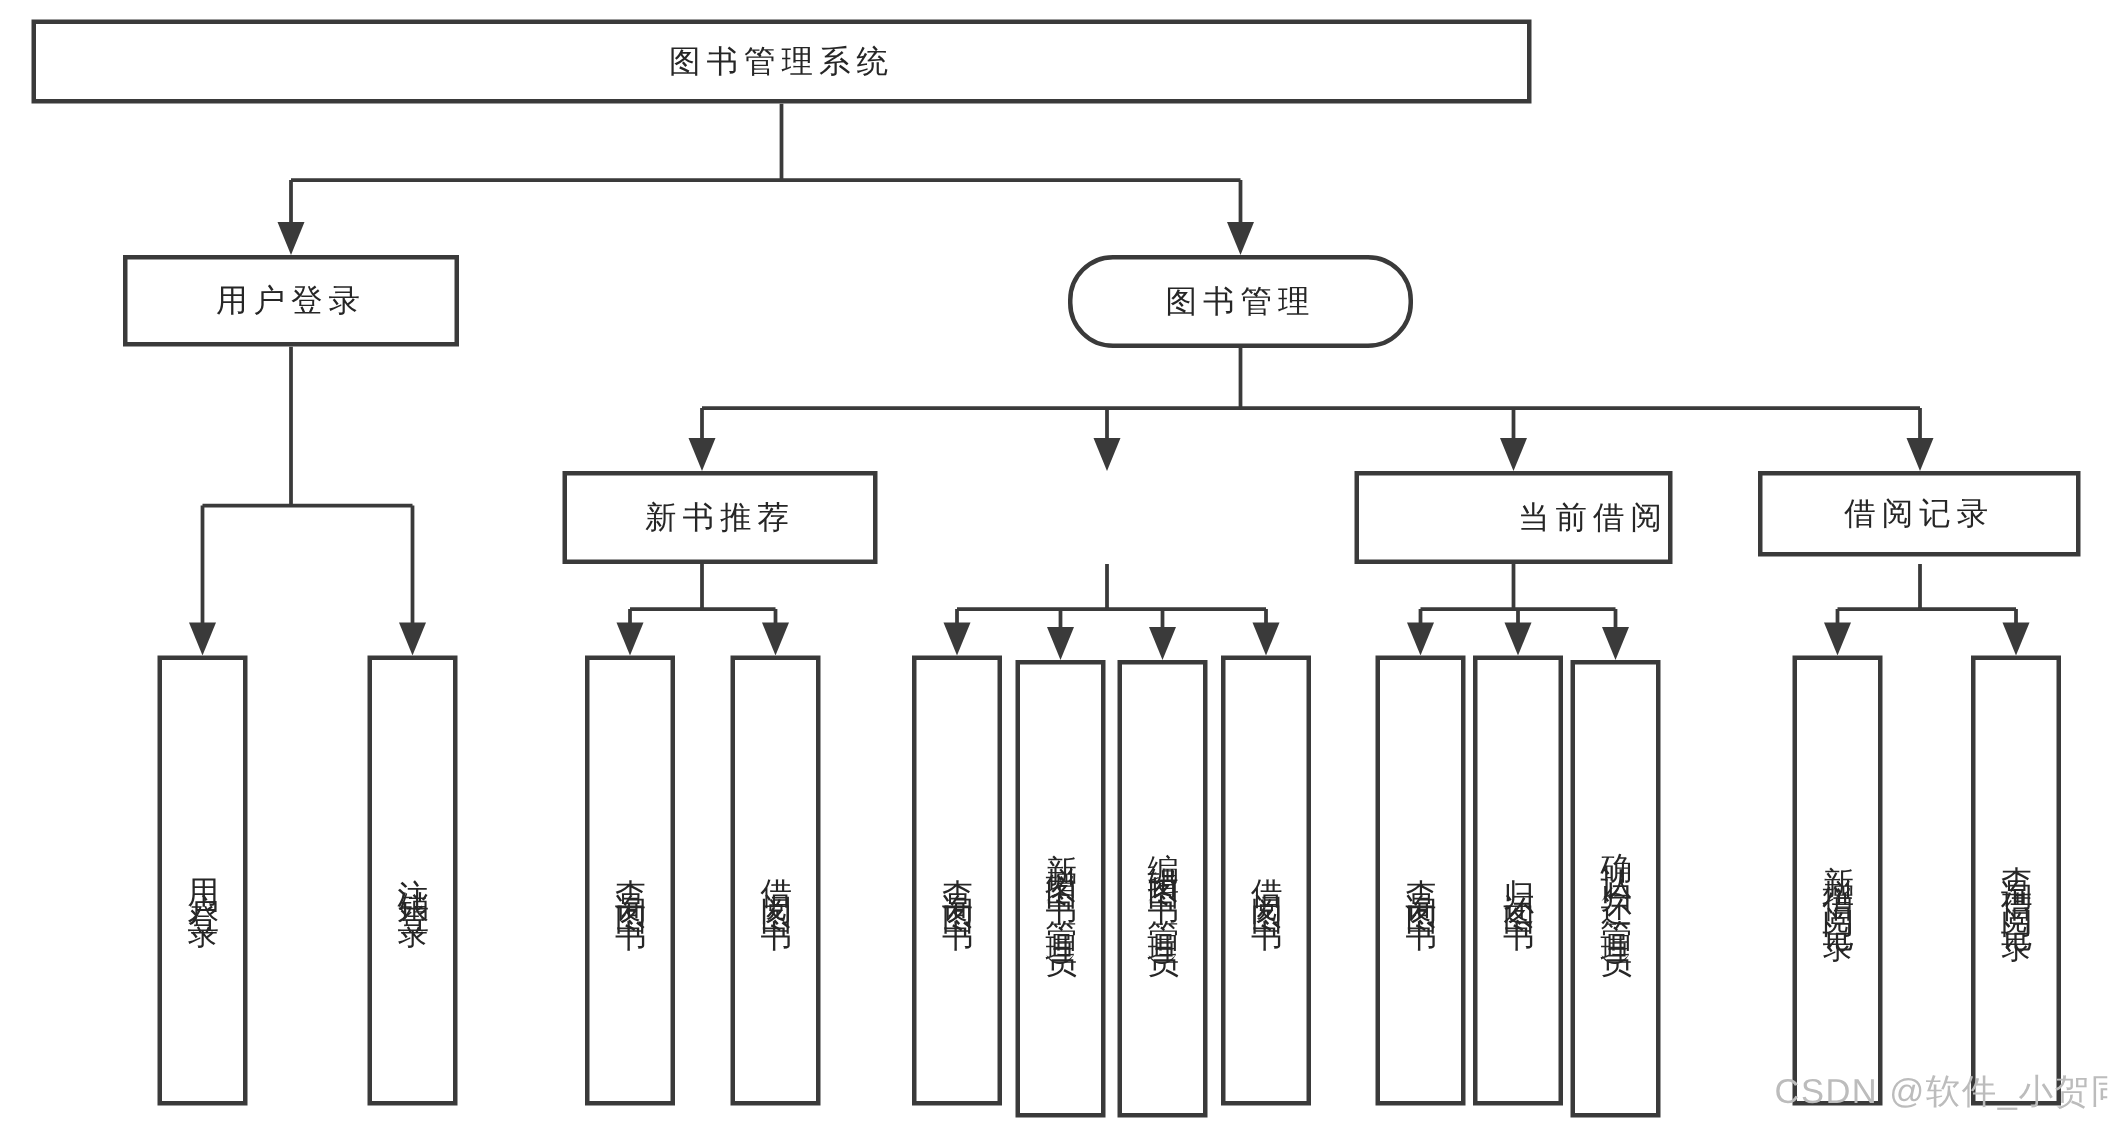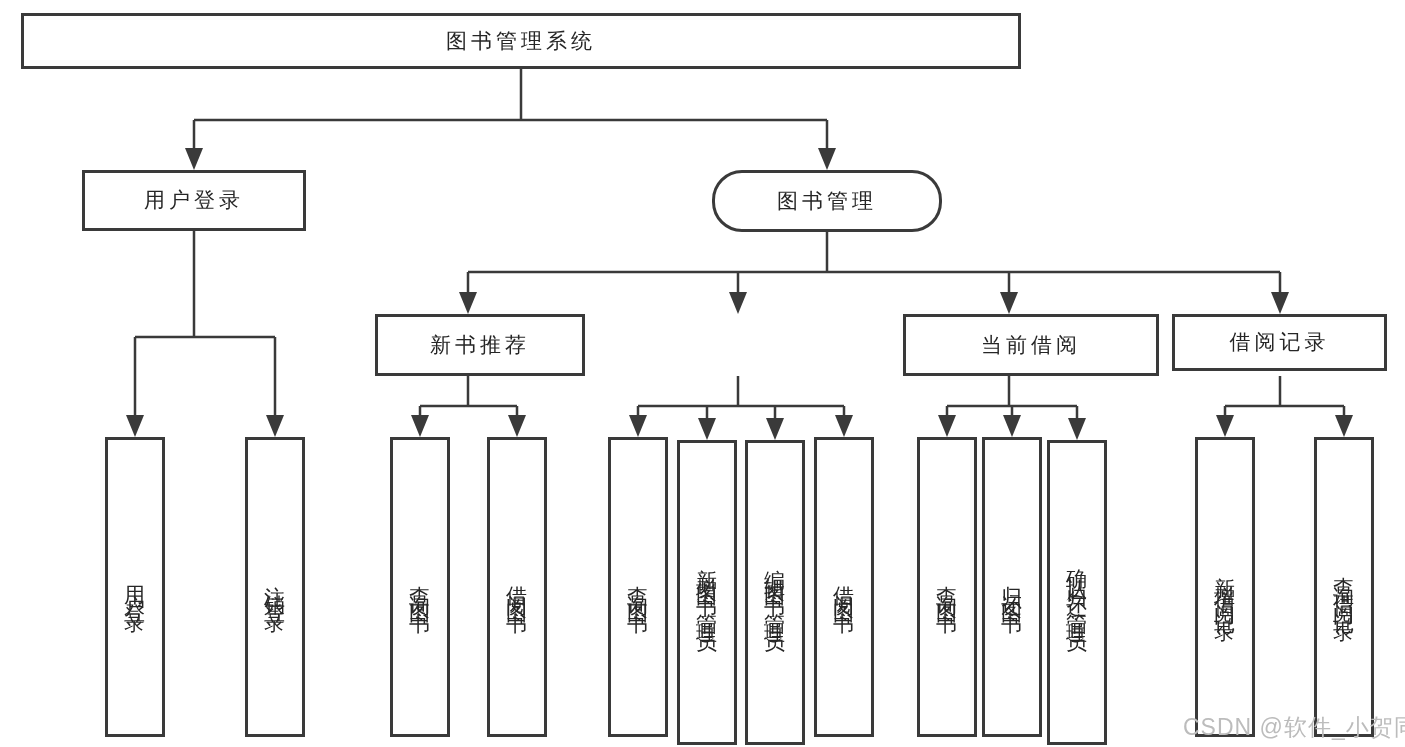--- a/index.html
+++ b/index.html
@@ -47,21 +47,21 @@
     letter-spacing: 9px;
     line-height: 1;
     white-space: nowrap;
   }
   
   .n-root   { left: 21px;   top: 13px;  width: 1000px; height: 56px; }
   .n-l2-0   { left: 82px;   top: 170px; width: 224px;  height: 61px; }
   .n-l2-1   { left: 712px;  top: 170px; width: 230px;  height: 62px; border-radius: 30px; }
   .n-l3-0   { left: 363px;  top: 314px; width: 210px;  height: 62px; margin-left: 12px; }
   .n-l3-1   { left: 633px;  top: 314px; width: 210px;  height: 62px; }
-  .n-l3-2   { left: 903px;  top: 314px; width: 256px;  height: 62px; }
+  .n-l3-2   { left: 903px;  top: 314px; width: 212px;  height: 62px; justify-content: flex-end; }
   .n-l3-3   { left: 1172px; top: 314px; width: 215px;  height: 57px; }
   .n-leaf-0  { left: 105px;  top: 437px; width: 60px; height: 300px; }
   .n-leaf-1  { left: 245px;  top: 437px; width: 60px; height: 300px; }
   .n-leaf-2  { left: 390px;  top: 437px; width: 60px; height: 300px; }
   .n-leaf-3  { left: 487px;  top: 437px; width: 60px; height: 300px; }
   .n-leaf-4  { left: 608px;  top: 437px; width: 60px; height: 300px; }
   .n-leaf-5  { left: 677px;  top: 440px; width: 60px; height: 305px; }
   .n-leaf-6  { left: 745px;  top: 440px; width: 60px; height: 305px; }
   .n-leaf-7  { left: 814px;  top: 437px; width: 60px; height: 300px; }
   .n-leaf-8  { left: 917px;  top: 437px; width: 60px; height: 300px; }

